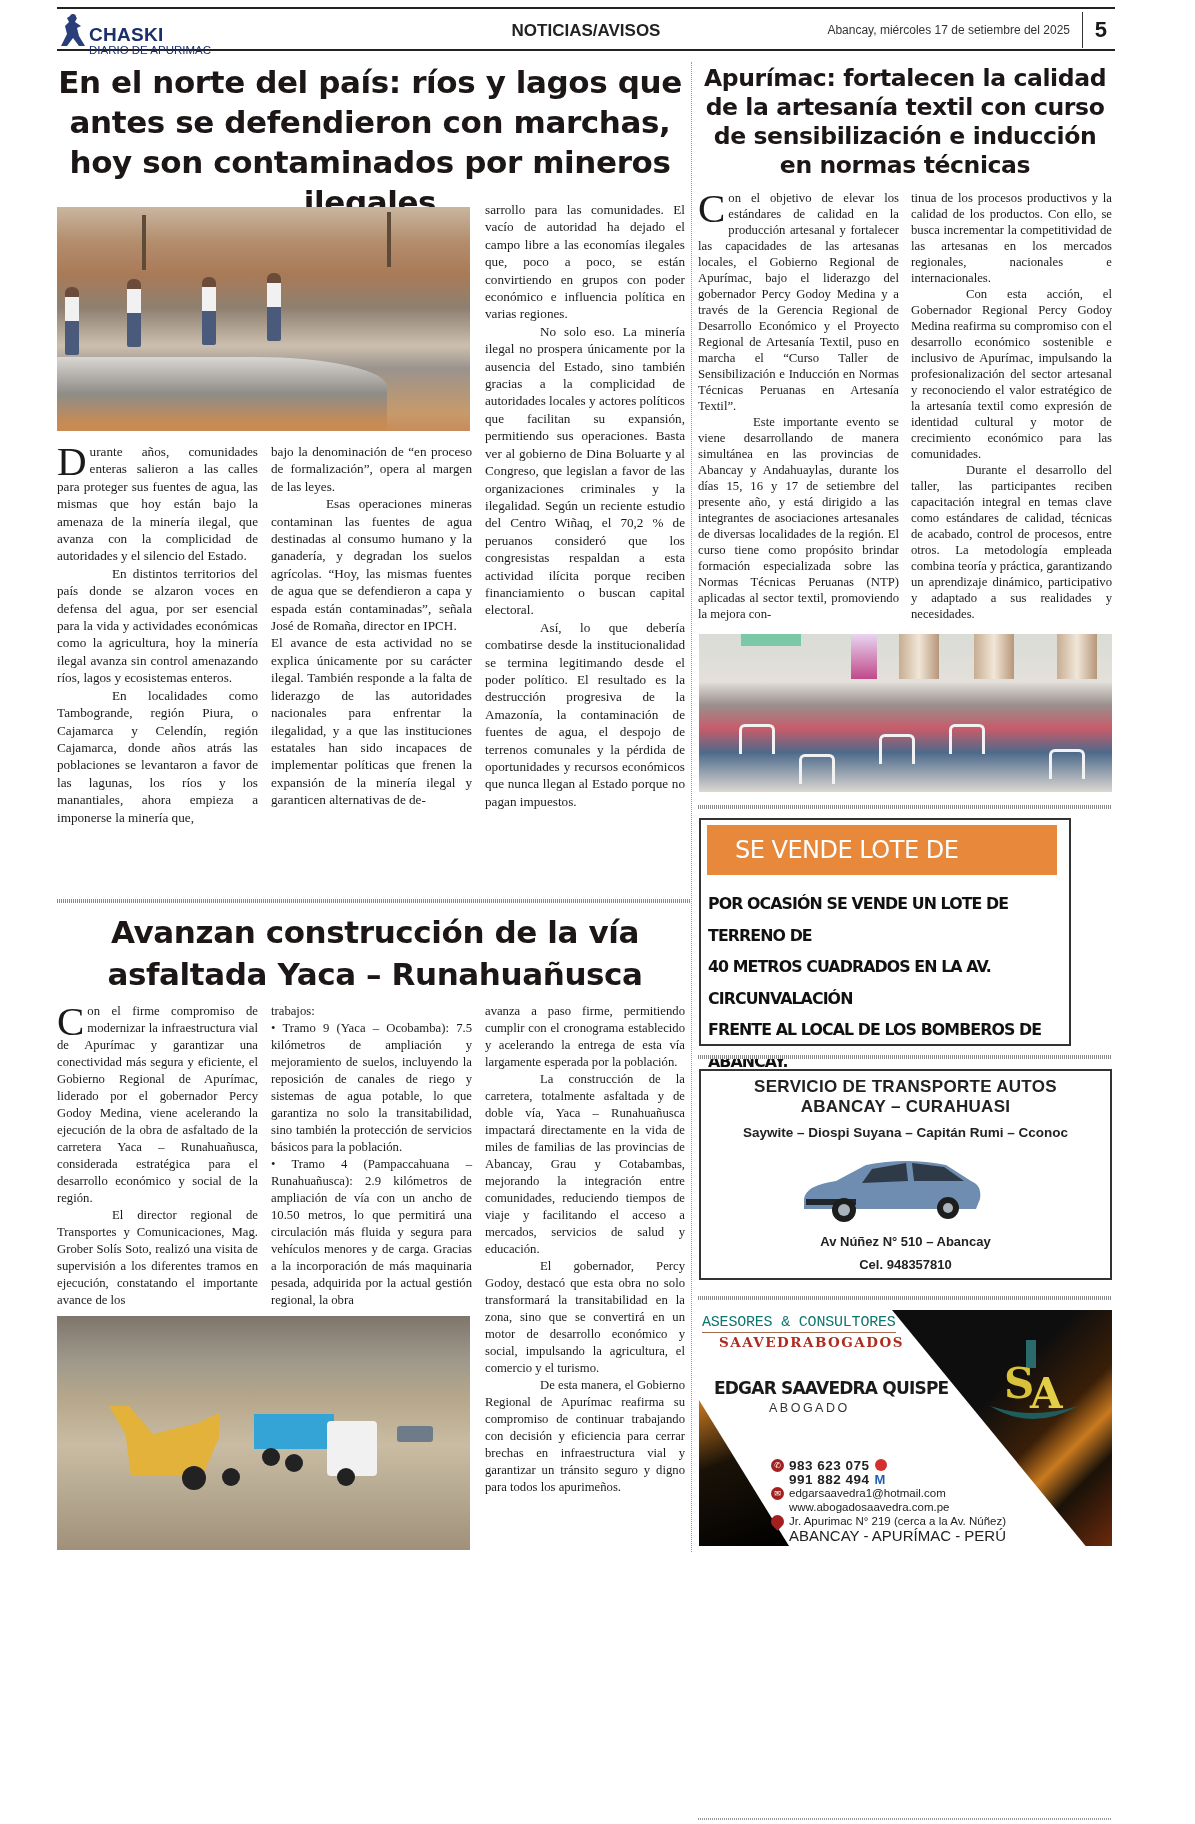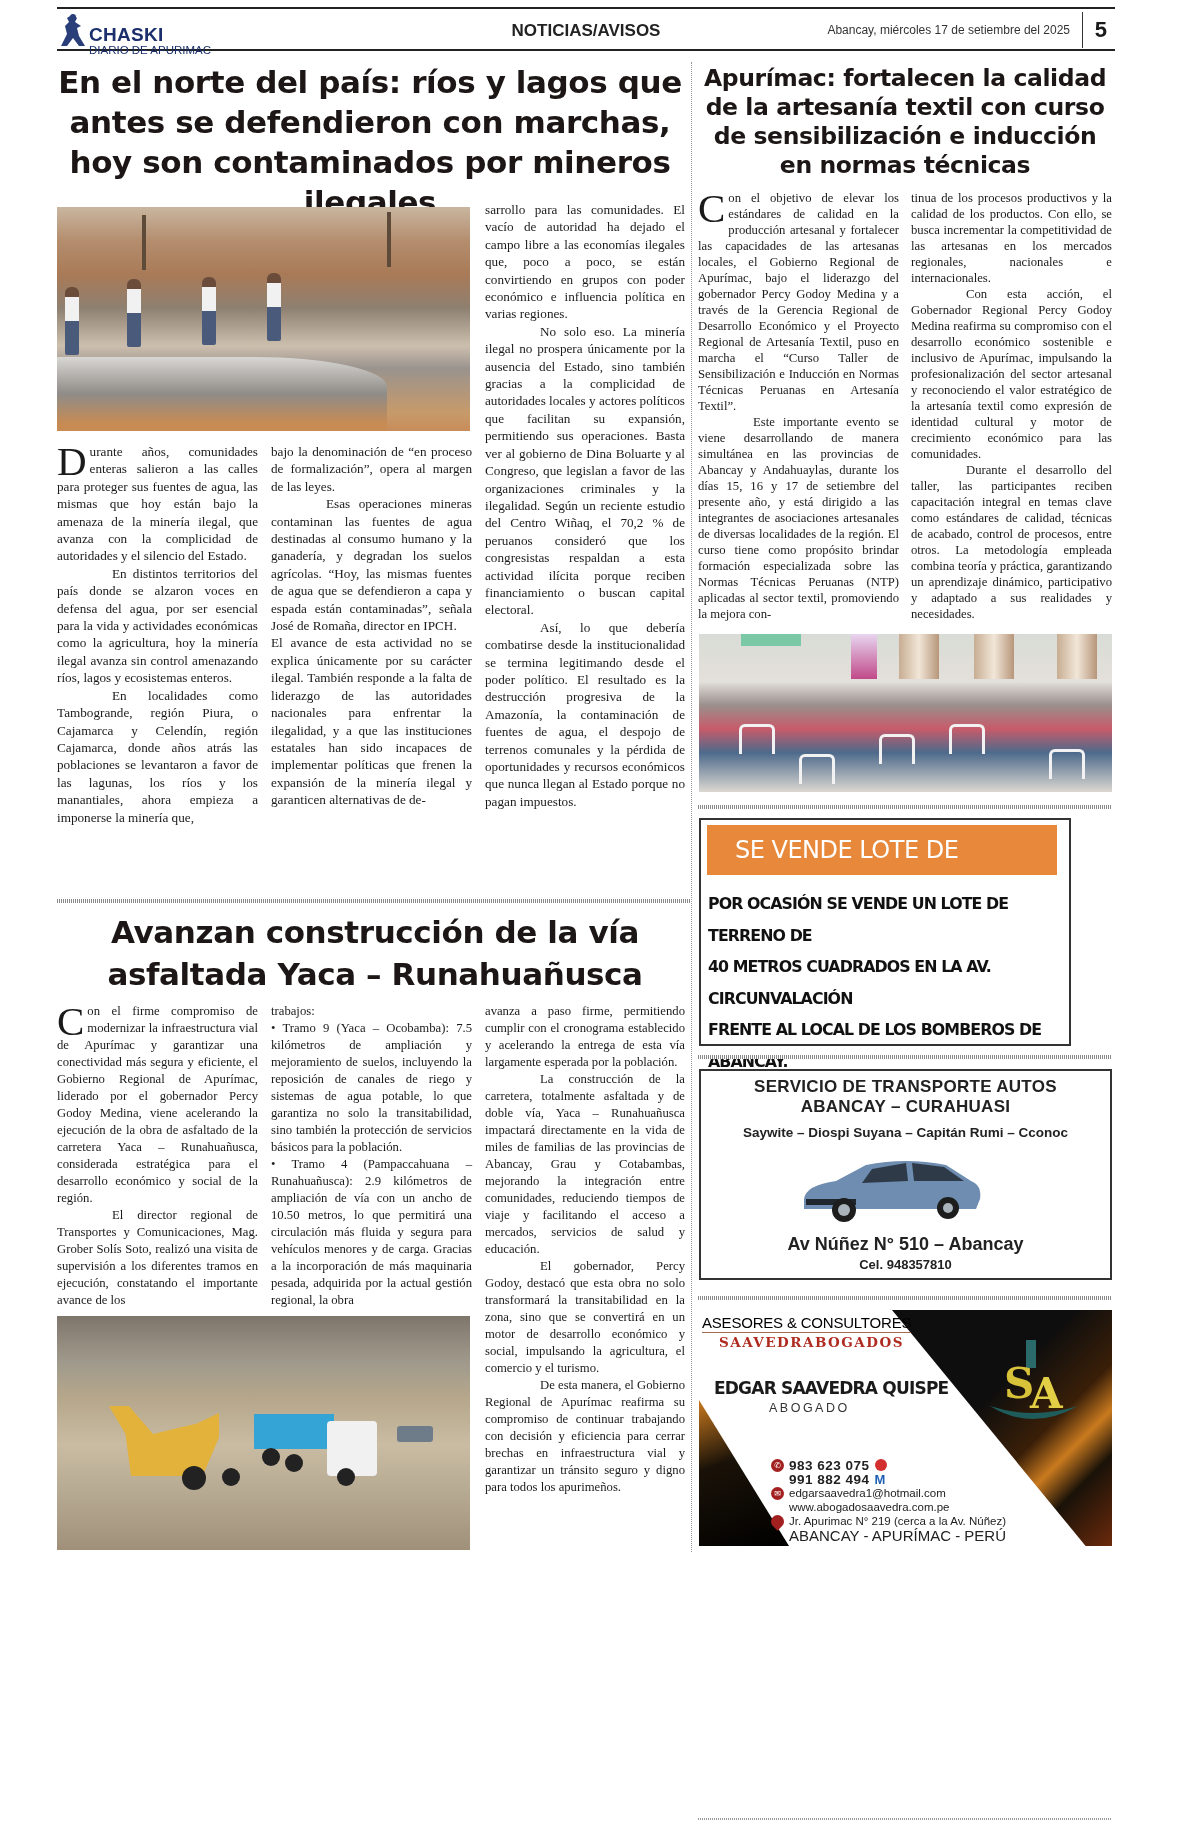--- a/index.html
+++ b/index.html
@@ -70,28 +70,28 @@
   
   .ad1 { position: absolute; left: 699px; top: 818px; width: 372px; height: 228px; border: 2px solid #333; background: #fff; }
   .ad1 .bar { position: absolute; left: 6px; top: 5px; width: 350px; height: 50px; background: #e8883a; color: #fff; font-family: "DejaVu Sans", sans-serif; font-size: 24px; line-height: 50px; padding-left: 28px; letter-spacing: -0.5px; }
   .ad1 .body { position: absolute; left: 7px; top: 68px; right: 2px; font-family: "DejaVu Sans", sans-serif; font-weight: bold; font-size: 15.8px; line-height: 31.5px; letter-spacing: -0.9px; color: #111; }
 
   
   .ad2 { position: absolute; left: 699px; top: 1069px; width: 413px; height: 211px; border: 2px solid #333; background: #fff; text-align: center; font-family: "Liberation Sans", sans-serif; font-weight: bold; color: #222; }
   .ad2 .t1 { position: absolute; left: 0; right: 0; top: 6px; font-size: 17px; line-height: 20px; letter-spacing: 0.3px; }
   .ad2 .routes { position: absolute; left: 0; right: 0; top: 54px; font-size: 13.5px; }
   .ad2 .car { position: absolute; left: 95px; top: 84px; width: 190px; height: 70px; }
-  .ad2 .addr { position: absolute; left: 0; right: 0; top: 163px; font-size: 18px; }
+  .ad2 .addr { position: absolute; left: 0; right: 0; top: 163px; font-size: 13px; }
   .ad2 .phone { position: absolute; left: 0; right: 0; top: 186px; font-size: 13px; }
 
   
   .ad3 { position: absolute; left: 699px; top: 1310px; width: 413px; height: 236px; background: #fff; overflow: hidden; }
   .ad3 .dark { position: absolute; right: 0; top: 0; width: 220px; height: 236px; background: linear-gradient(135deg, #0e0e0e 40%, #3a1f08 60%, #c97a1f 70%, #1a1208 80%, #6b2a0c 100%); clip-path: polygon(25% 0, 100% 0, 100% 100%, 88% 100%, 0 0); }
   .ad3 .darkleft { position: absolute; left: 0; top: 90px; width: 90px; height: 146px; background: linear-gradient(160deg, #c97a1f 0%, #1a1208 40%, #000 100%); clip-path: polygon(0 0, 100% 100%, 0 100%); }
-  .ad3 .firm { position: absolute; left: 3px; top: 4px; font-family: Liberation Sans, sans-serif; font-size: 15px; color: #000000; letter-spacing: -0.2px; border-bottom: 1px solid #a36a4f; padding-bottom: 1px; }
+  .ad3 .firm { position: absolute; left: 3px; top: 4px; font-family: Liberation Mono, monospace; font-size: 15px; color: #0f766e; letter-spacing: -0.2px; border-bottom: 1px solid #a36a4f; padding-bottom: 1px; }
   .ad3 .firm2 { position: absolute; left: 20px; top: 24px; font-family: "DejaVu Serif", serif; font-weight: bold; font-size: 13.5px; letter-spacing: 1.5px; color: #b02b1f; }
   .ad3 .lawyer { position: absolute; left: 15px; top: 68px; font-family: "DejaVu Sans", sans-serif; font-weight: bold; font-size: 17px; letter-spacing: -0.8px; color: #1a1a1a; }
   .ad3 .role { position: absolute; left: 70px; top: 91px; font-family: "Liberation Sans", sans-serif; font-size: 12.5px; letter-spacing: 2.5px; color: #333; }
   .ad3 .contacts { position: absolute; left: 72px; top: 148px; font-family: "Liberation Sans", sans-serif; color: #222; }
   .ad3 .line { display: flex; align-items: center; gap: 5px; height: 14px; }
   .ad3 .ic { width: 13px; height: 13px; border-radius: 50%; background: #a32020; color: #fff; font-size: 8px; line-height: 13px; text-align: center; }
   .ad3 .ph { font-size: 13.5px; font-weight: bold; letter-spacing: 0.5px; }
   .ad3 .sm { font-size: 11.5px; }
   .ad3 .logoSA { position: absolute; right: 30px; top: 30px; width: 100px; height: 90px; }
   .ad3 .badge-red { width: 12px; height: 12px; border-radius: 50%; background: #d32f2f; display: inline-block; }

